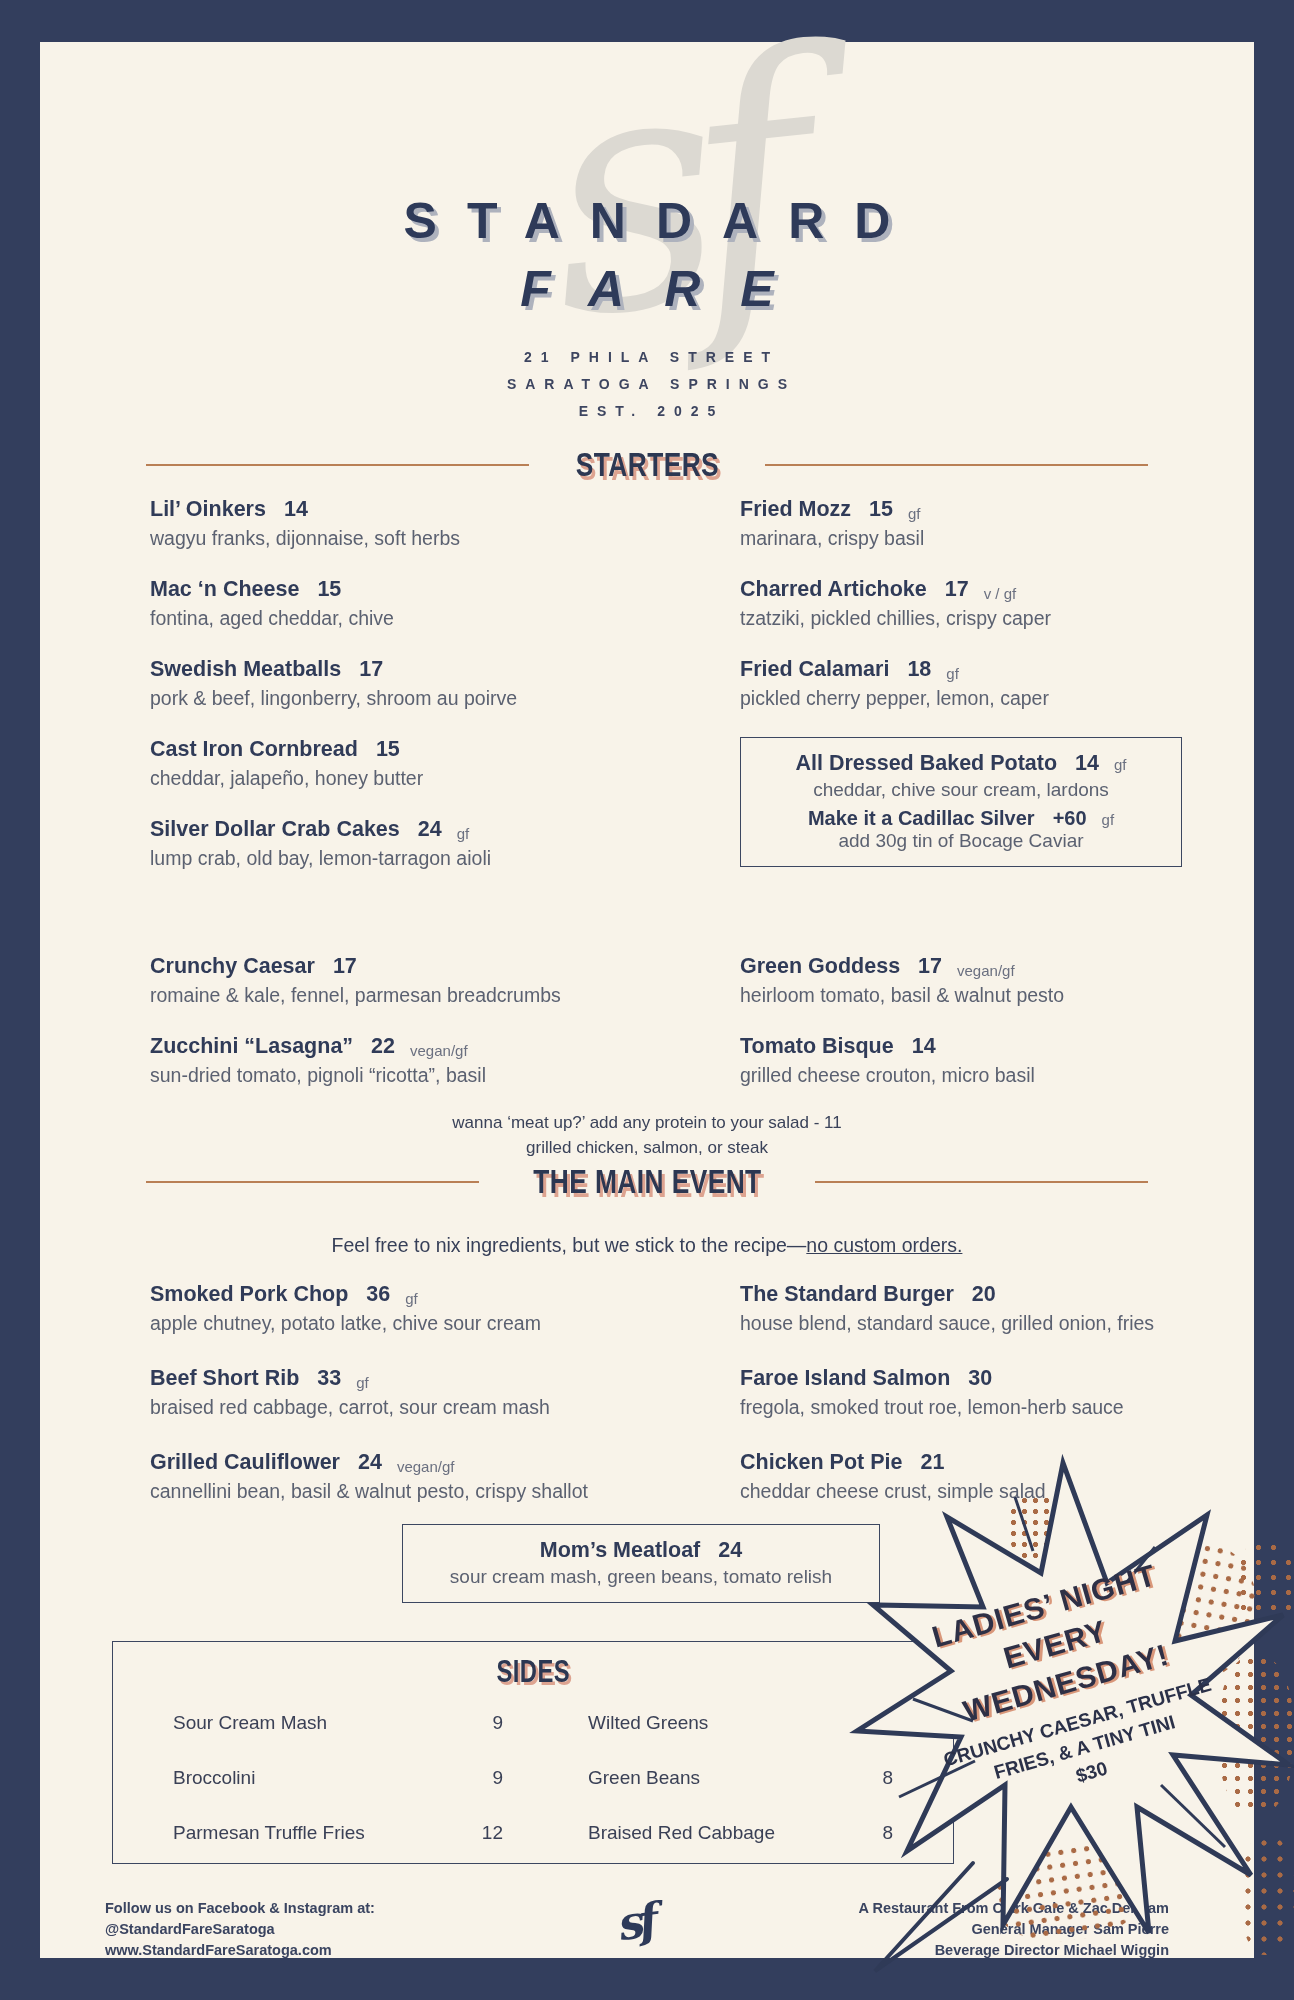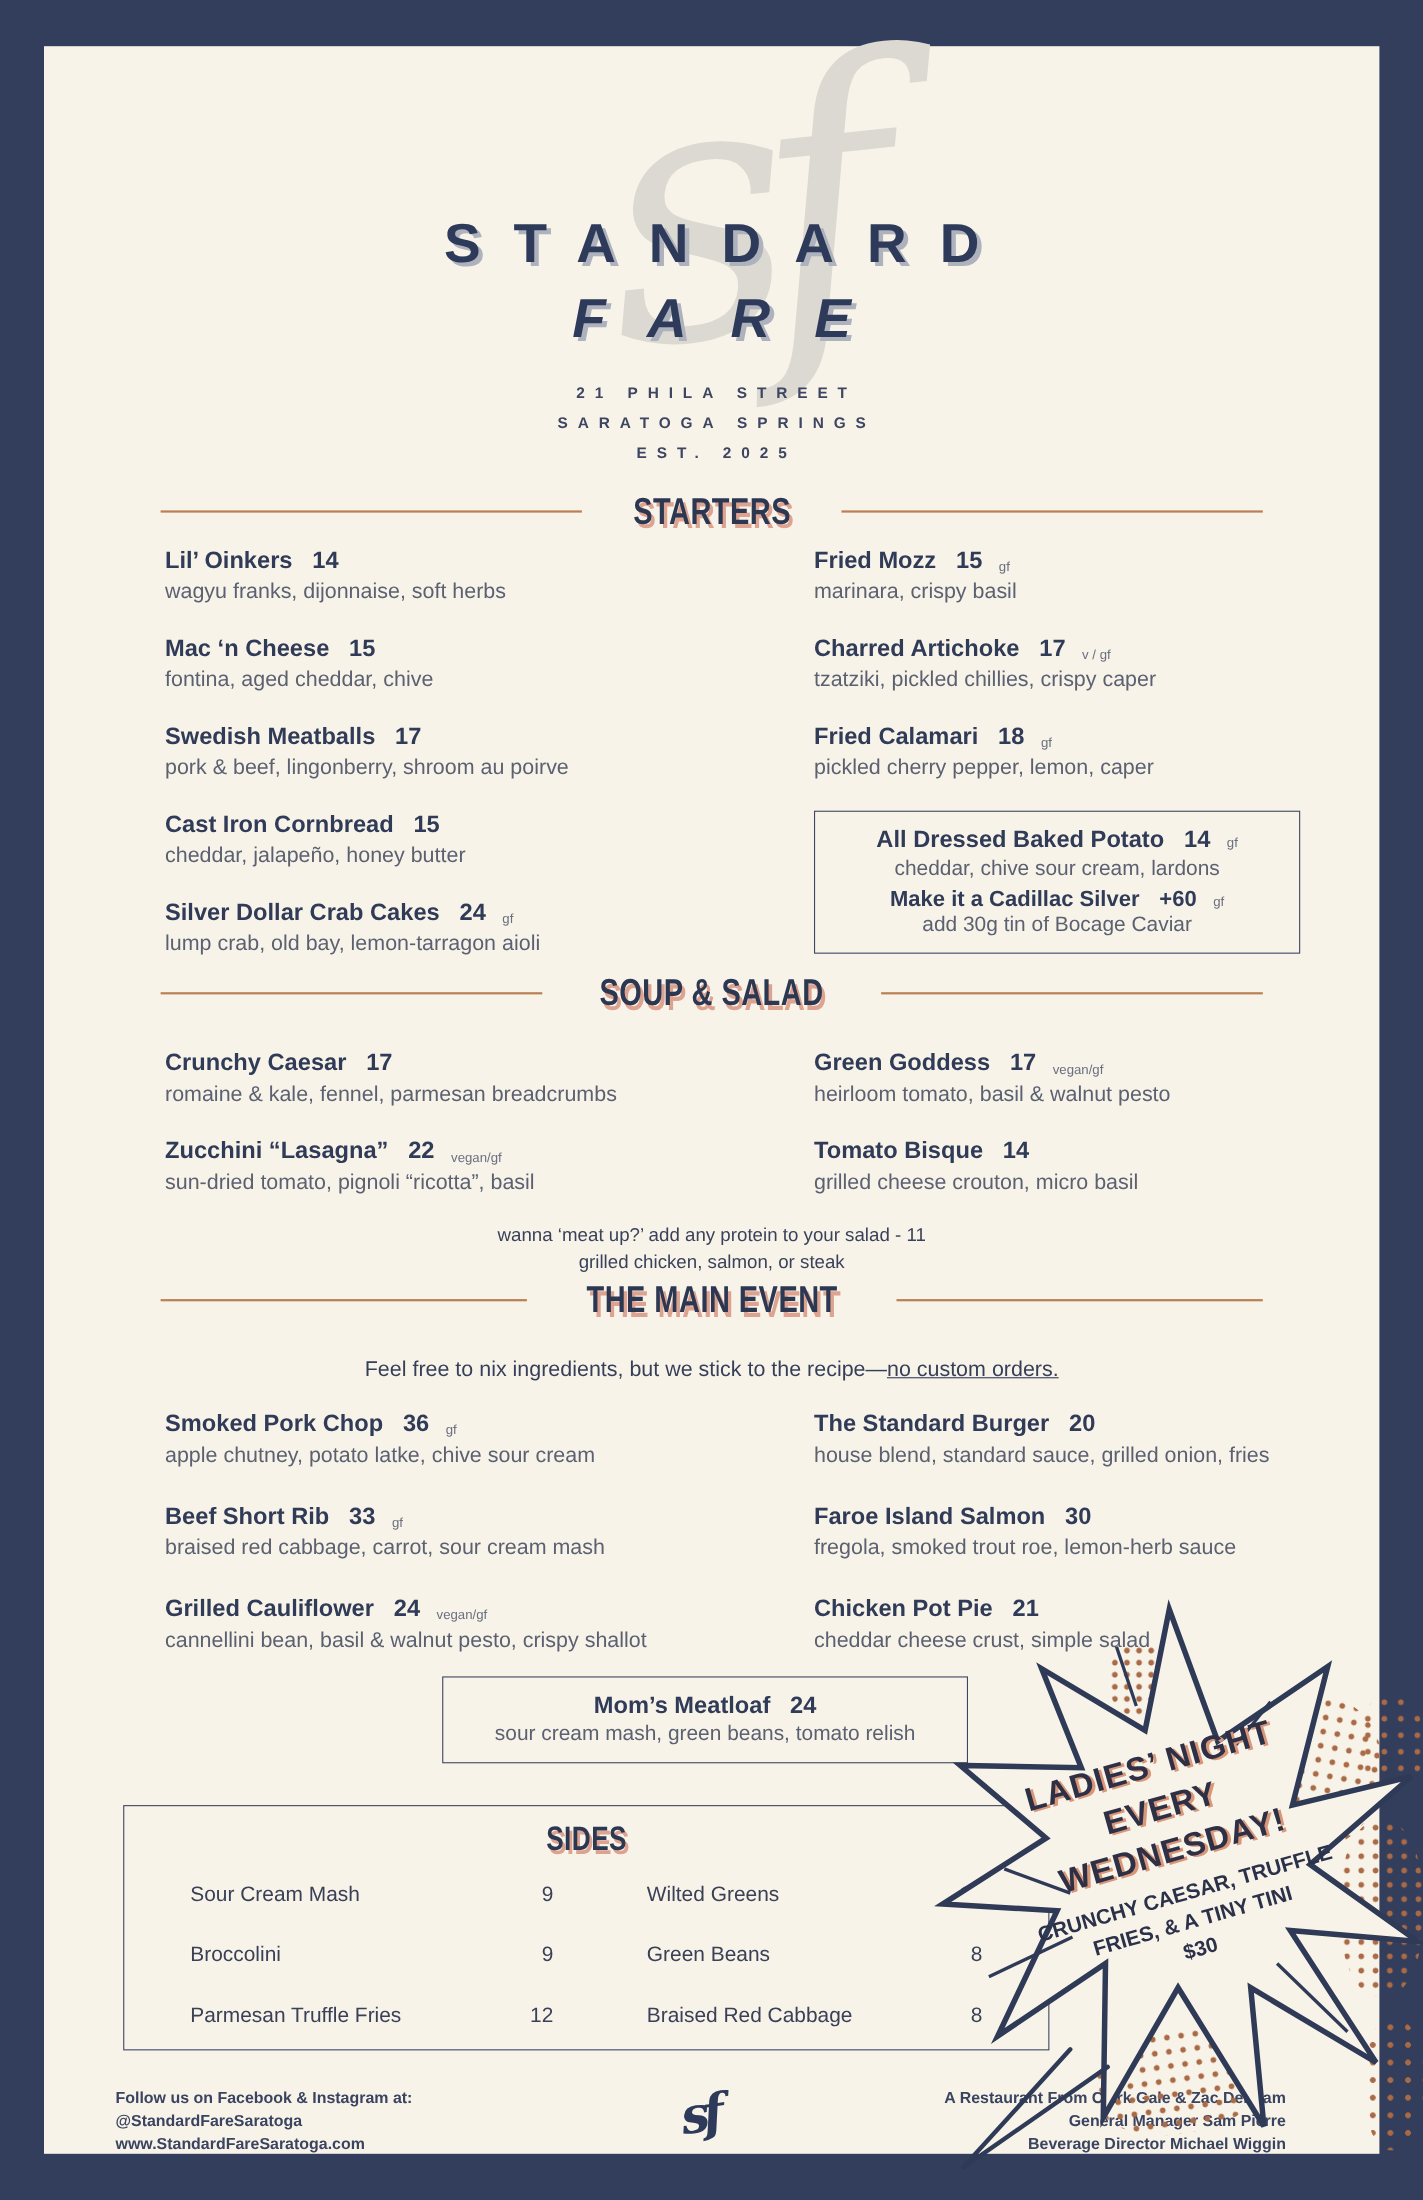--- a/index.html
+++ b/index.html
@@ -51,21 +51,21 @@
   .menu-grid {
     position:absolute; left:0; right:0; z-index:2;
     display:grid; grid-template-columns:480px 1fr;
     column-gap:110px; padding-left:110px; padding-right:72px;
   }
   .item { margin-bottom:27px; }
   .mains .item { margin-bottom:31px; }
   .item-head { display:flex; align-items:flex-end; white-space:nowrap; }
   .iname { font-weight:bold; font-size:21.5px; color:#303b58; }
   .iprice { font-weight:bold; font-size:21.5px; color:#303b58; margin-left:18px; }
-  .itag { font-size:12px; color:#6b7080; margin-left:15px; }
+  .itag { font-size:15px; color:#6b7080; margin-left:15px; }
   .idesc { margin-top:5px; font-size:19.5px; color:#5b6171; white-space:nowrap; }
   
   .feature-box {
     border:1.5px solid #3c4660; background:#f8f3e9;
     text-align:center; padding:13px 10px 14px;
   }
   .potato-box { margin-top:2px; }
   .fb-head { display:inline-flex; align-items:baseline; white-space:nowrap; }
   .fb-sub { margin-top:6px; }
   .fb-sub .iname { font-size:20px; }
@@ -233,25 +233,20 @@
             <span class="iname">Make it a Cadillac Silver</span>
             <span class="iprice">+60</span>
             <span class="itag">gf</span>
           </span>
           <div class="fb-desc" style="margin-top:0;">add 30g tin of Bocage Caviar</div>
         </div>
       </div>
     </div>
   </div>
 
-  <div class="sec-head" style="top:843px;">
-    <span class="rule"></span>
-    <span class="sec-title">SOUP &amp; SALAD</span>
-    <span class="rule"></span>
-  </div>
   <div class="menu-grid" style="top:912px;">
     <div>
       <div class="item">
         <div class="item-head">
           <span class="iname">Crunchy Caesar</span>
           <span class="iprice">17</span>
         </div>
         <div class="idesc">romaine &amp; kale, fennel, parmesan breadcrumbs</div>
       </div>
       <div class="item">

